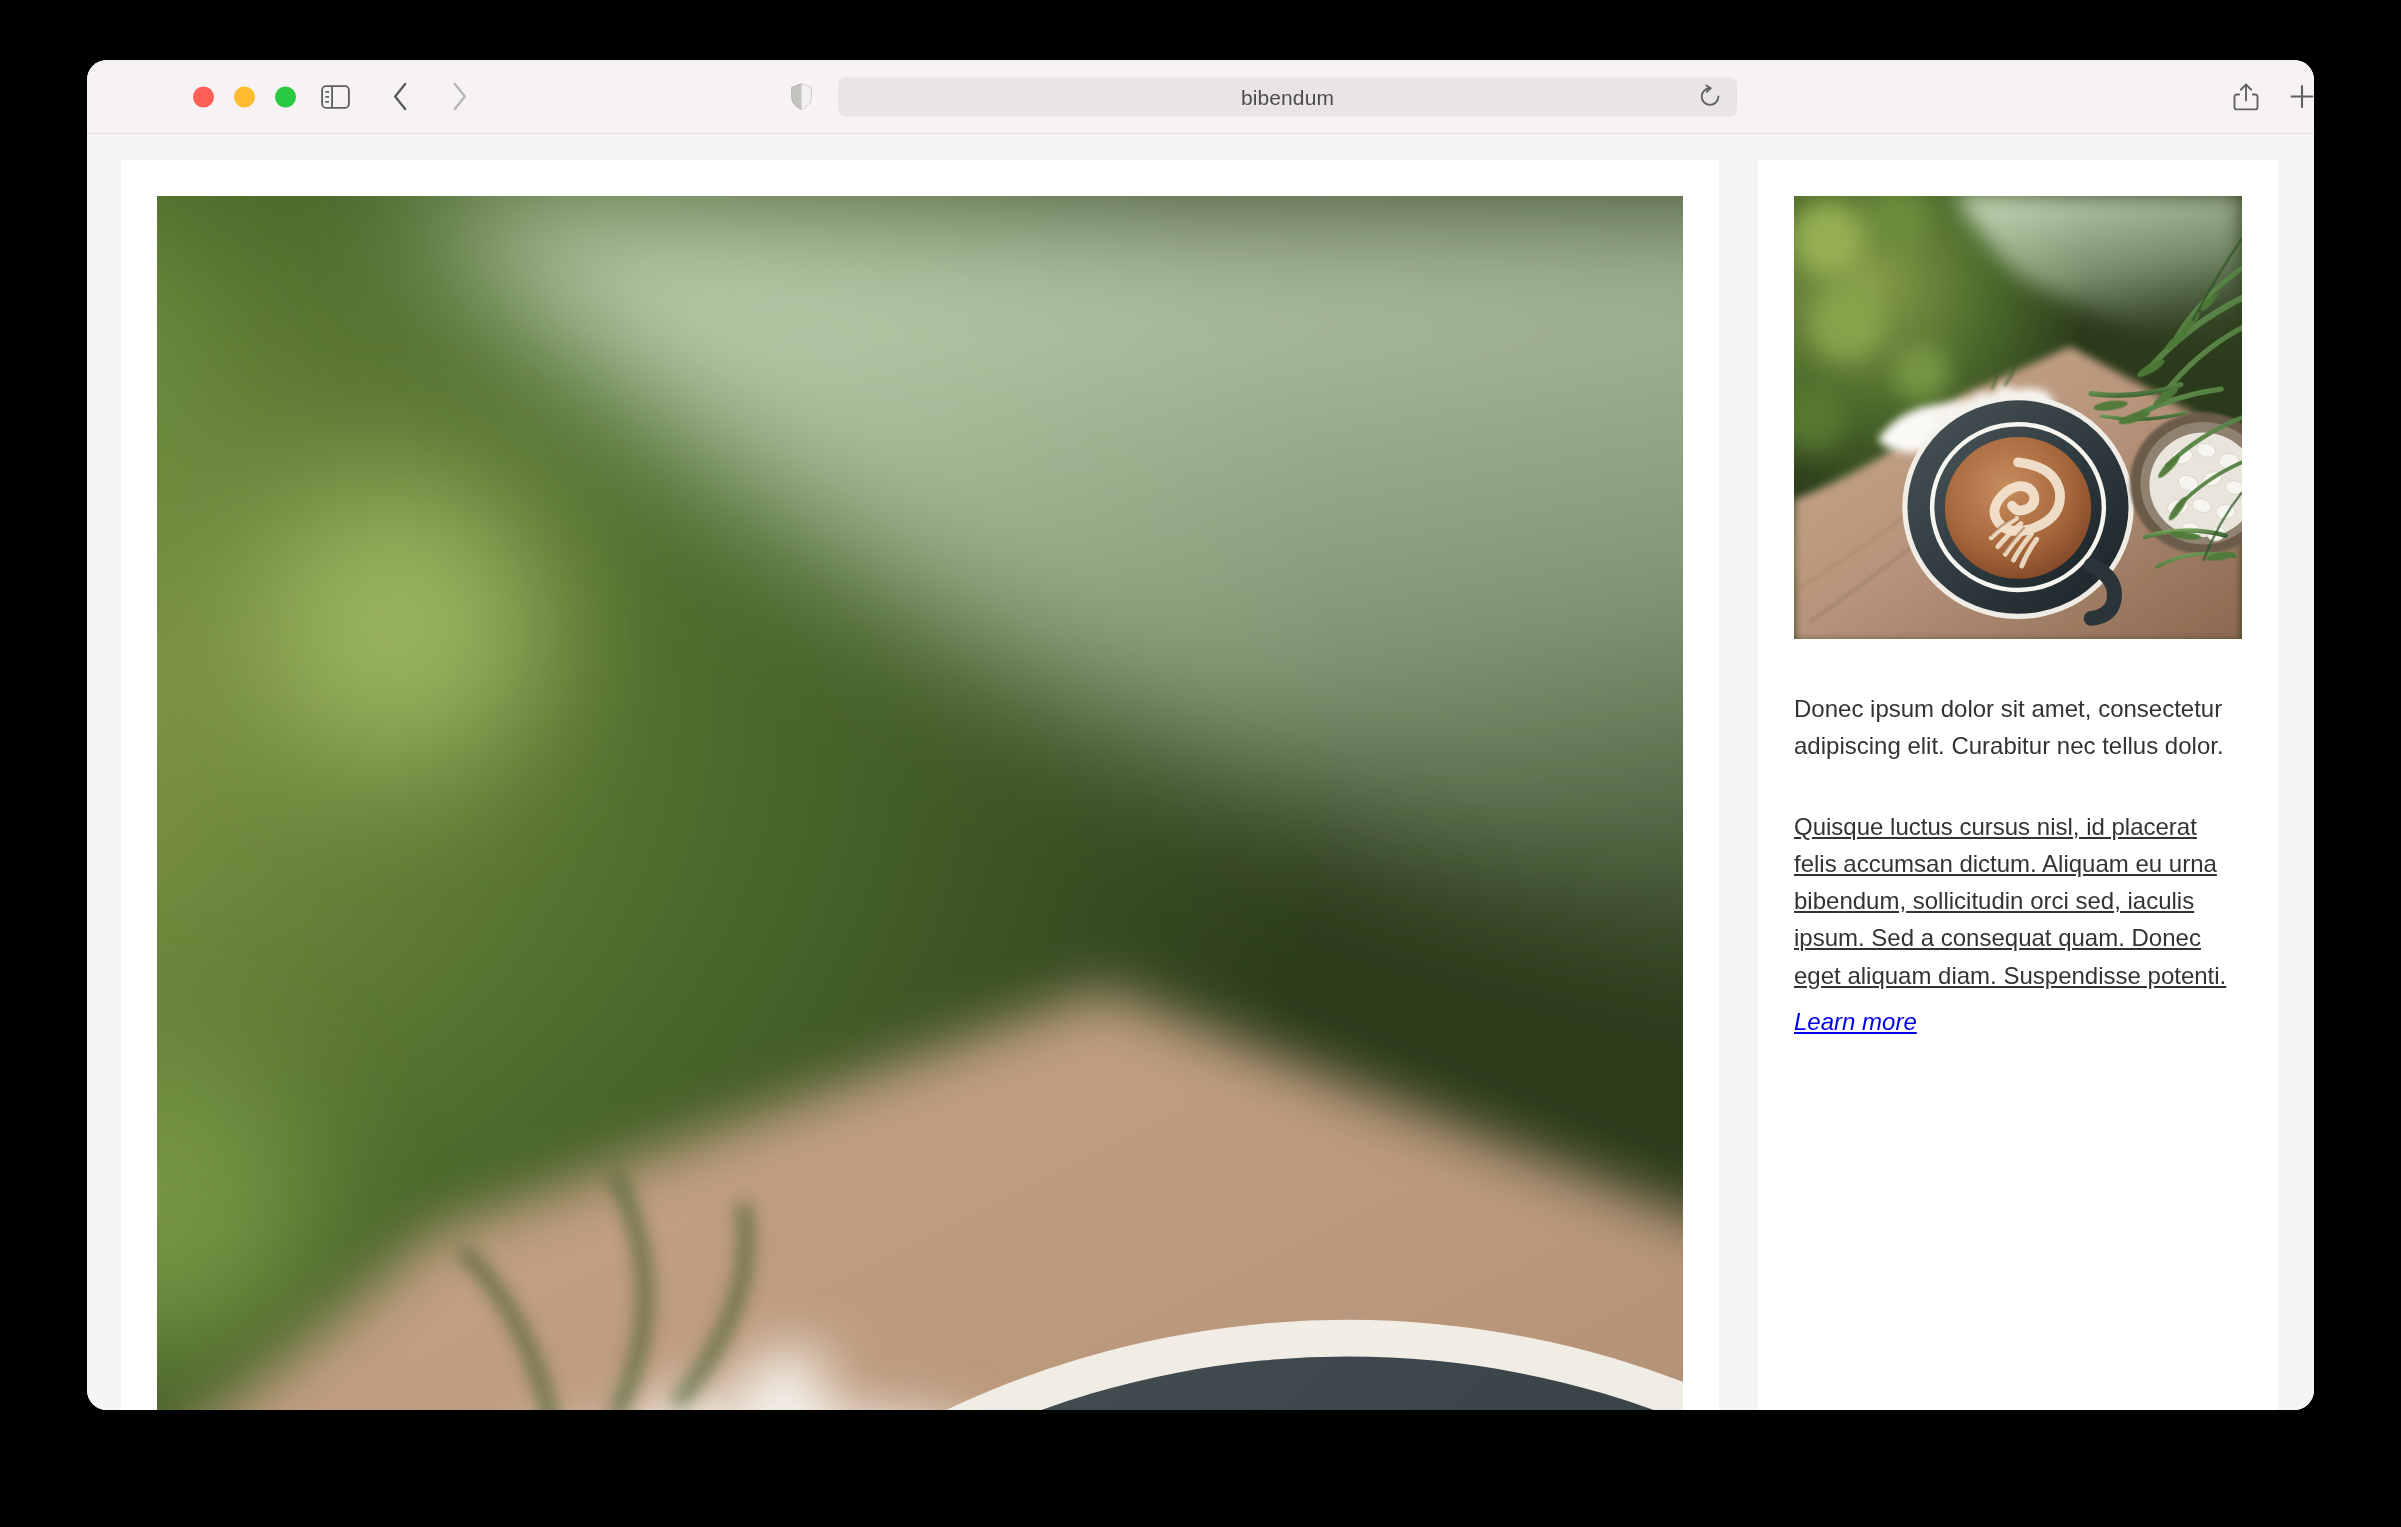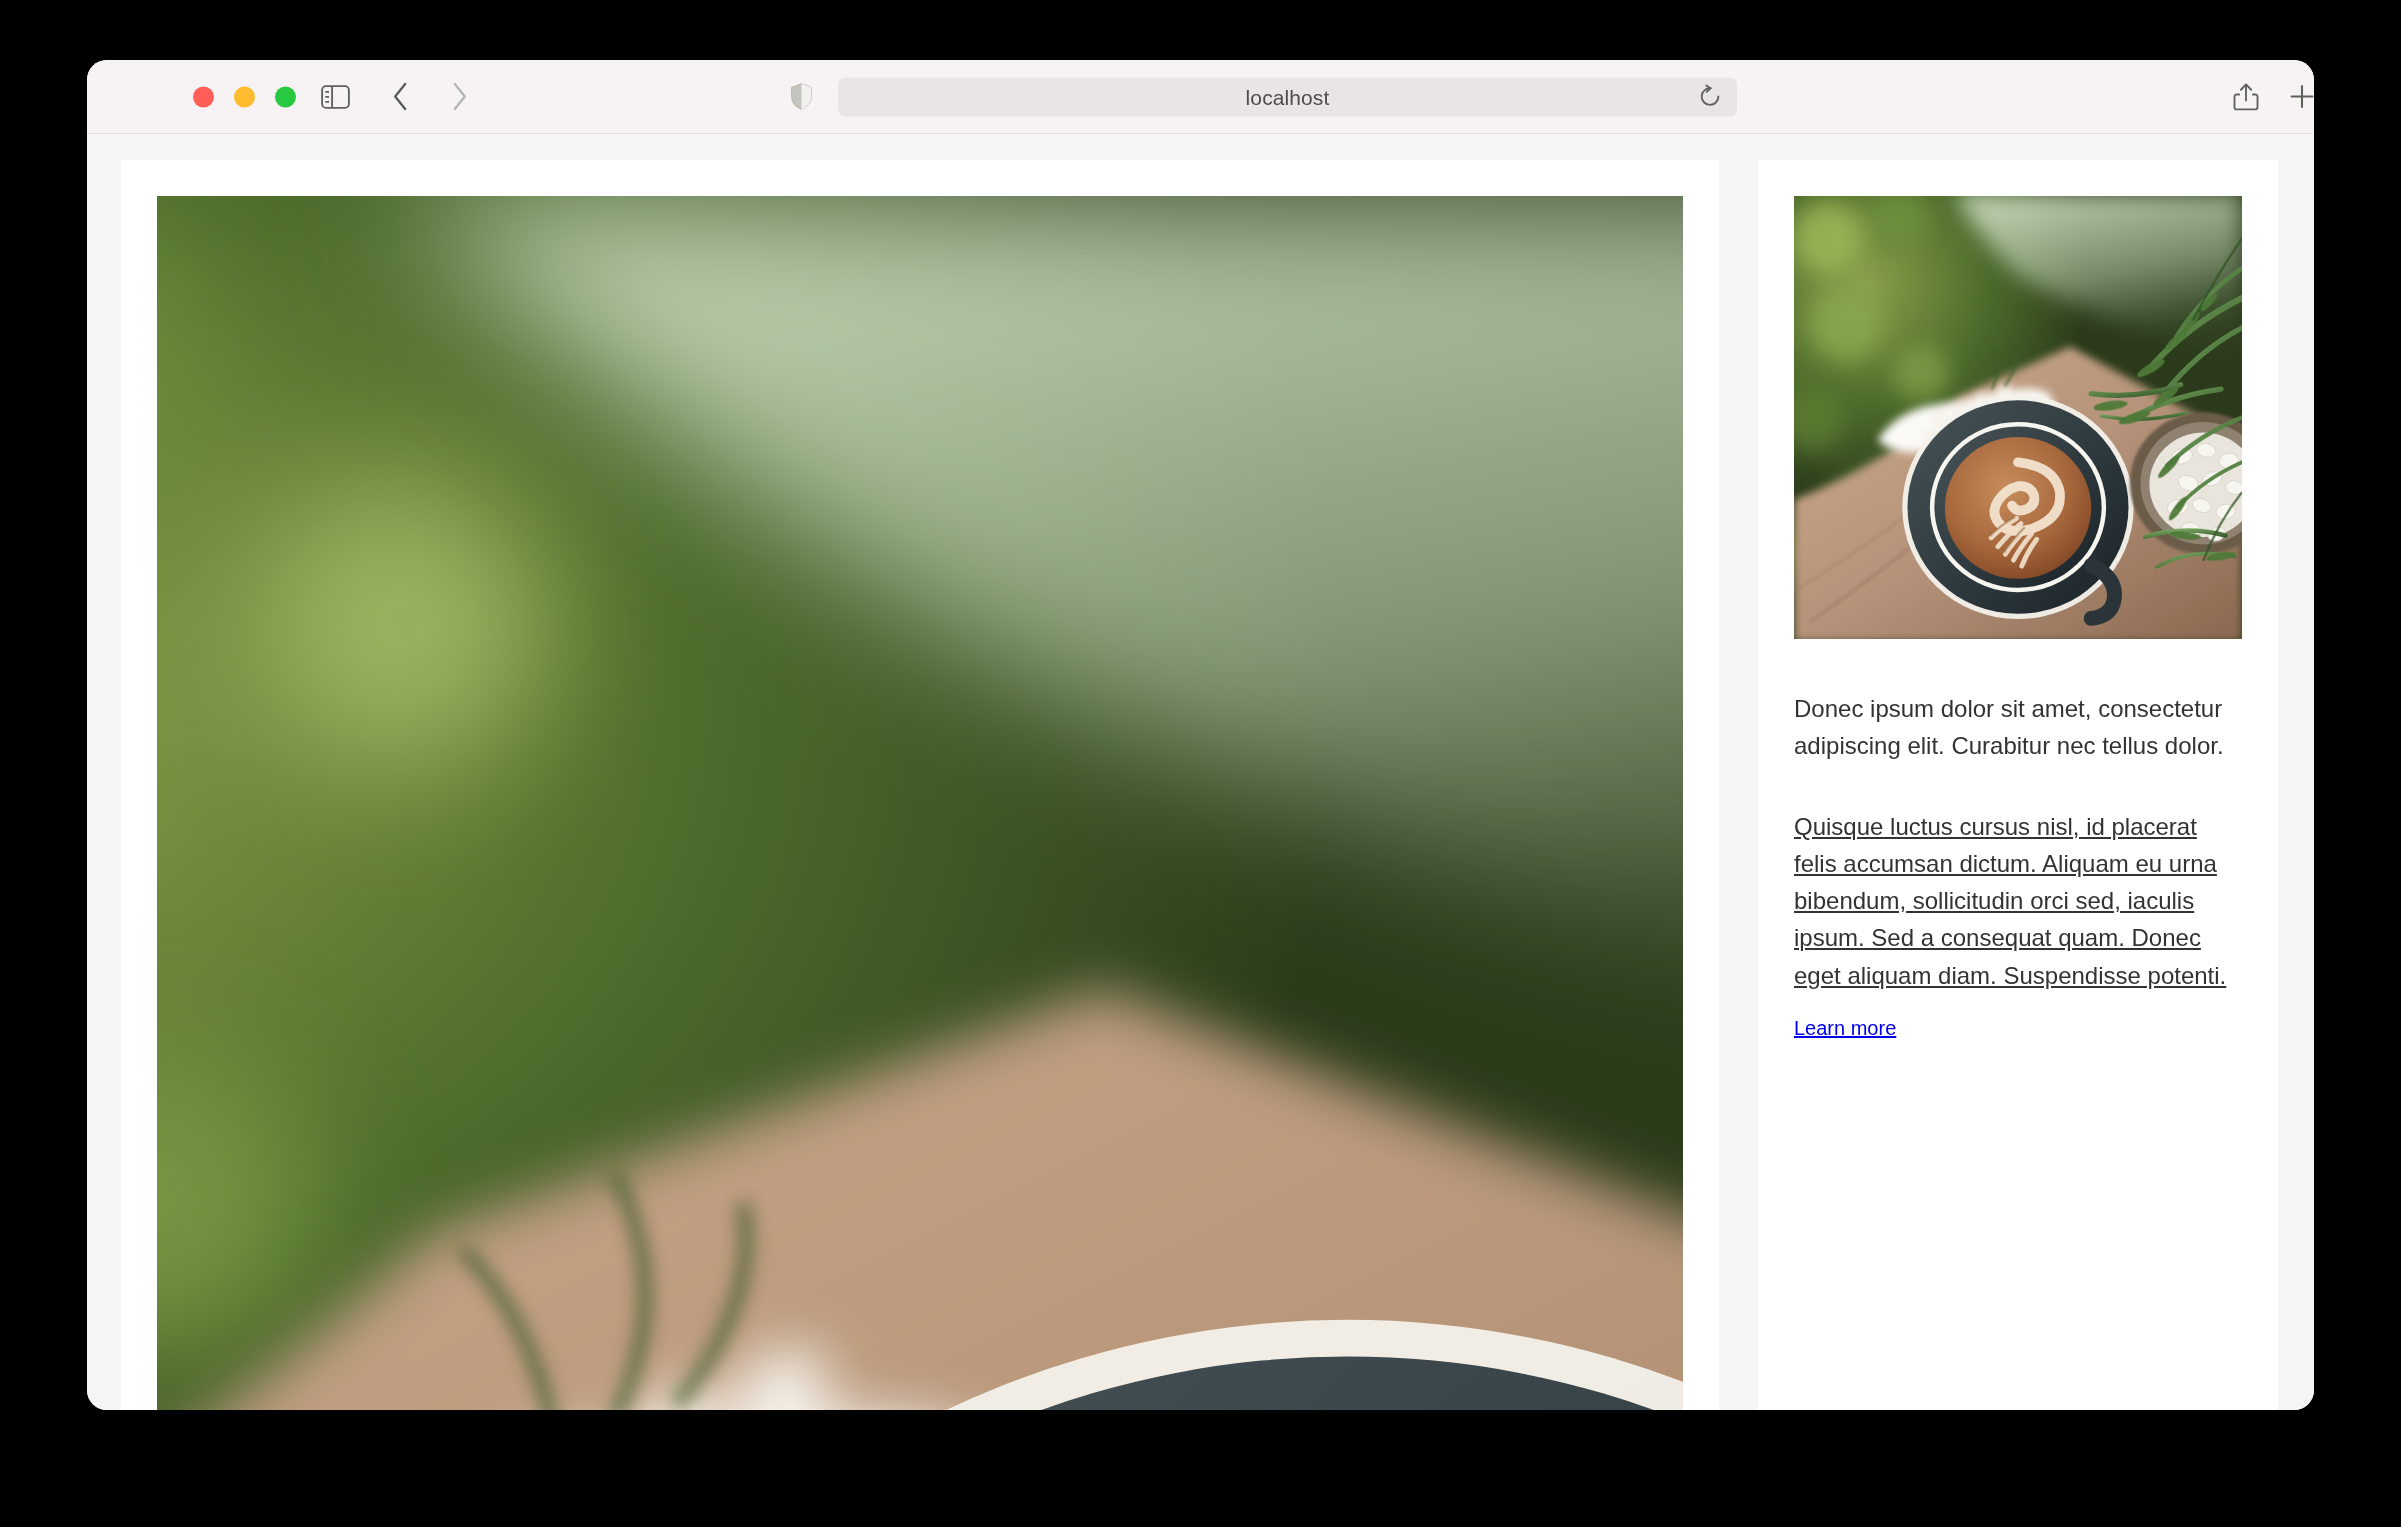--- a/index.html
+++ b/index.html
@@ -140,25 +140,26 @@
   }
   .card-body {
     font-size: 24px;
     line-height: 1.55;
     color: #333333;
     margin-top: 51px;
   }
   .card-body + .card-body { margin-top: 44px; text-decoration: underline; }
   .card-link {
     display: inline-block;
-    margin-top: 23px;
-    font-size: 20px;
+    margin-top: 14px;
+    font-size: 24px;
     color: #0000ee;
     text-decoration: underline;
     cursor: default;
+    font-style: italic;
   }
 </style>
 </head>
 <body>
 
 <div class="desktop">
 
   <div class="window">
 
     <div class="toolbar">
@@ -192,21 +193,21 @@
       </div>
 
       <div class="tb-icon tb-shield">
         <svg viewBox="0 0 28 34" width="23" height="28">
           <path d="M14 1.5 L26 6 L26 17 C26 25 20 30.5 14 32.5 C8 30.5 2 25 2 17 L2 6 Z" fill="#c4c4bf" stroke="#b2b2ac" stroke-width="1.2"></path>
           <path d="M14 1.5 L26 6 L26 17 C26 25 20 30.5 14 32.5 Z" fill="#f2eff0"></path>
         </svg>
       </div>
 
       <div class="urlbar">
-        <span class="urlbar-text" title="Search or enter website name">localhost</span>
+        <span class="urlbar-text" title="Search or enter website name">bibendum</span>
         <span class="reload-icon">
           <svg viewBox="0 0 26 28" width="25" height="26" fill="none" stroke="#5f625c" stroke-width="2" stroke-linecap="round">
             <path d="M21.5 13.5 A9 9 0 1 1 13 4.5"></path>
             <polyline points="8.5,1.5 13,4.6 8.9,8.4"></polyline>
           </svg>
         </span>
       </div>
 
       <div class="tb-icon tb-share">
         <svg viewBox="0 0 30 34" width="26" height="29" fill="none" stroke="#5f625c" stroke-width="2.2" stroke-linecap="round" stroke-linejoin="round">

